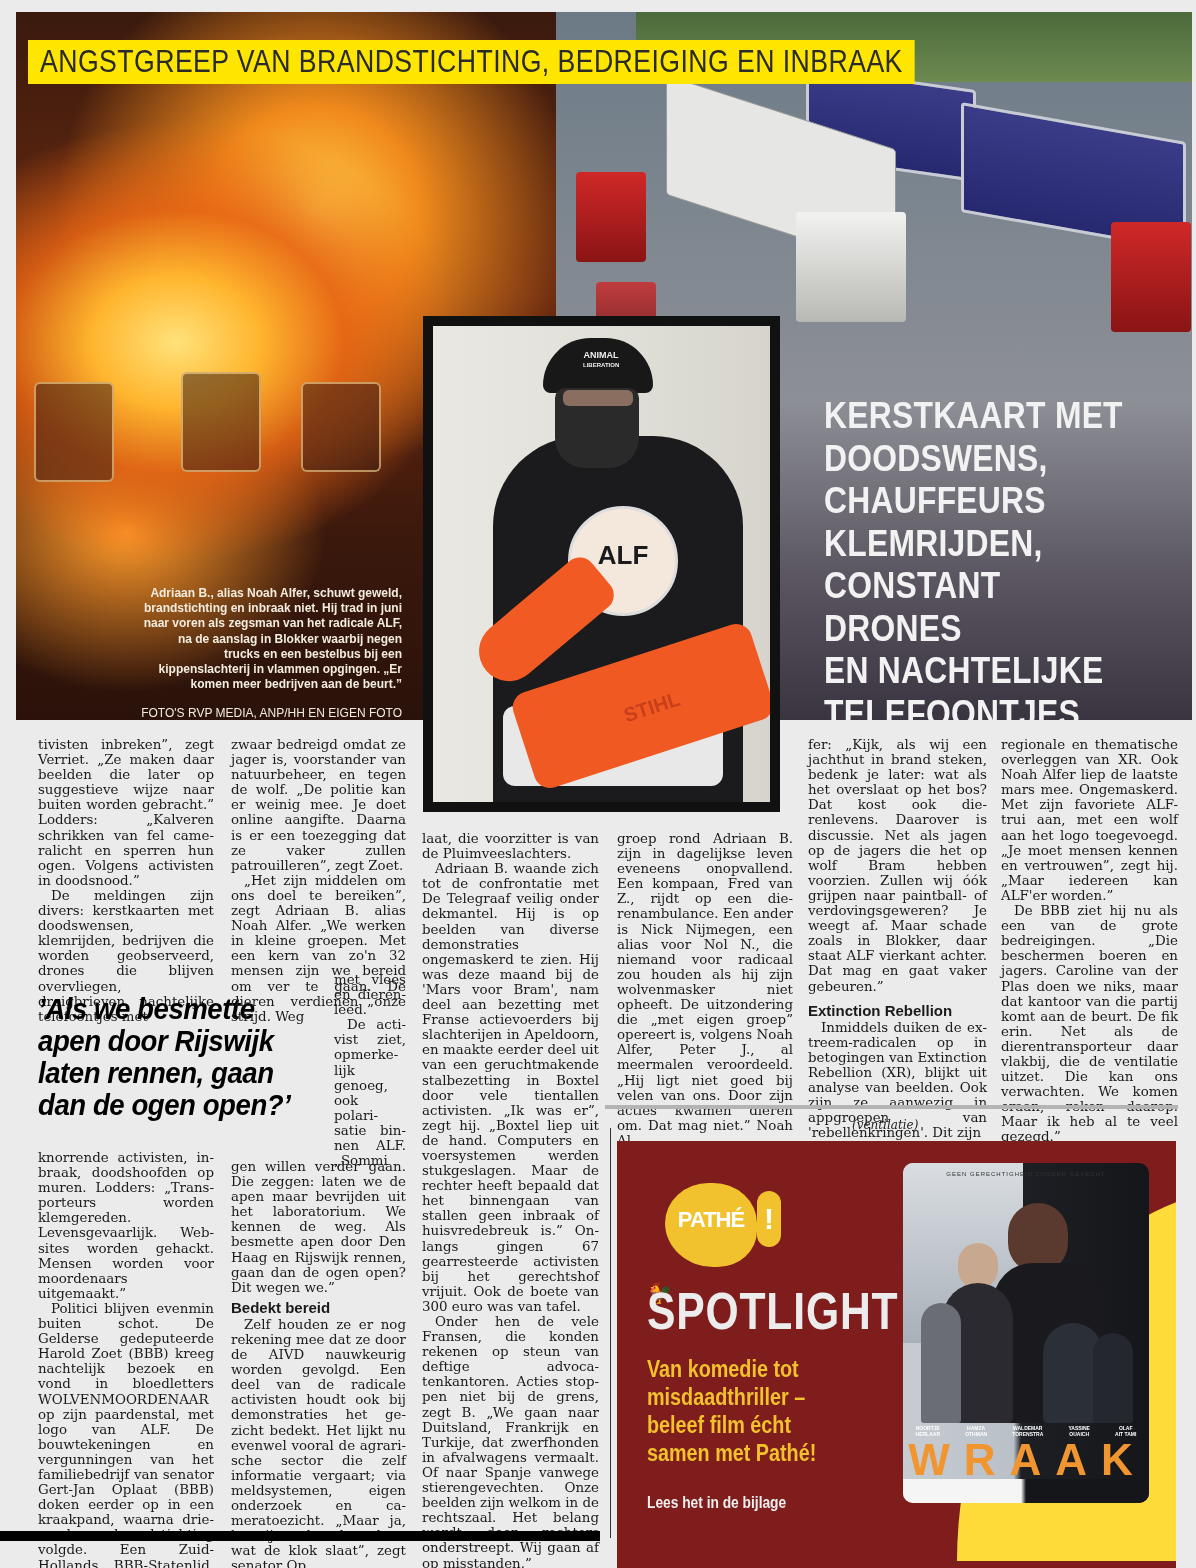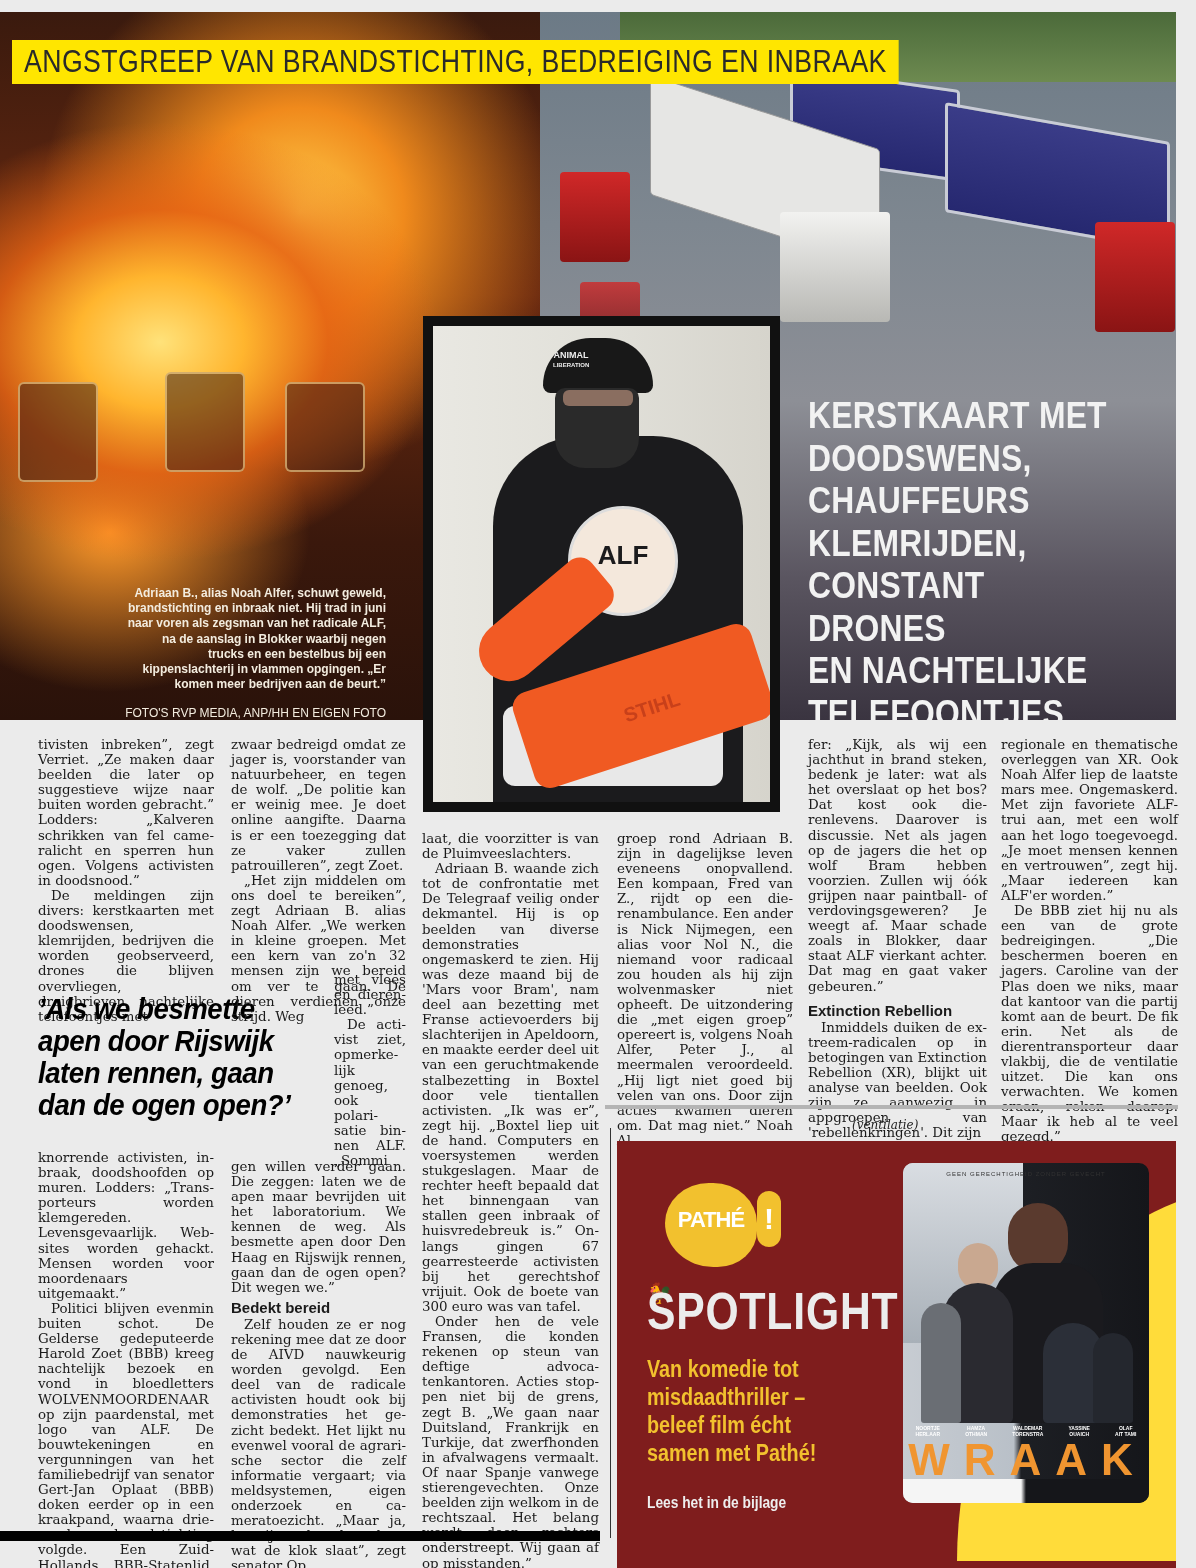--- a/index.html
+++ b/index.html
@@ -1,21 +1,21 @@
 <!DOCTYPE html>
 <html><head>
 <meta charset="utf-8">
 <style>
   * { box-sizing: border-box; margin: 0; padding: 0; }
   html, body { width: 1196px; height: 1568px; overflow: hidden; background: #ebebeb; }
   body { position: relative; font-family: "DejaVu Serif", serif; color: #1a1a1a; }
 
   
   .hero {
-    position: absolute; left: 0; top: 12px; width: 1176px; height: 708px; overflow: hidden;
+    position: absolute; left: 16px; top: 12px; width: 1176px; height: 708px; overflow: hidden;
     background:
       radial-gradient(ellipse 280px 220px at 160px 330px, #ffe27a 0%, #ffb52e 30%, rgba(230,100,20,0.85) 60%, rgba(120,40,10,0) 100%),
       radial-gradient(ellipse 260px 260px at 300px 200px, #ffcc4a 0%, #f08a1c 40%, rgba(140,50,10,0) 100%),
       radial-gradient(ellipse 200px 160px at 110px 520px, #ff9a2a 0%, rgba(170,60,15,0) 100%),
       linear-gradient(180deg, #3a1a0e 0%, #6b2a10 40%, #3a180c 75%, #2a120a 100%);
   }
   .hero-right {
     position: absolute; left: 540px; top: 0; width: 636px; height: 708px;
     background: linear-gradient(180deg, #6c7a86 0%, #7e8790 30%, #8d8f96 55%, #5a5560 80%, #3a3440 100%);
   }
@@ -53,21 +53,21 @@
   .portrait {
     position: absolute; left: 423px; top: 316px; width: 357px; height: 496px;
     background: #111; padding: 10px;
   }
   .portrait-inner {
     position: relative; width: 100%; height: 100%; overflow: hidden;
     background: linear-gradient(90deg, #e9e8e2 0%, #e0dfd8 55%, #d6d4cc 100%);
   }
   .hoodie { position: absolute; left: 60px; top: 110px; width: 250px; height: 380px; background: #1b1b1d; border-radius: 90px 90px 0 0; }
   .cap { position: absolute; left: 110px; top: 12px; width: 110px; height: 55px; background: #181818; border-radius: 50px 50px 8px 8px; }
-  .cap-text { position: absolute; left: 120px; top: 24px; color:#eee; font-family:"Liberation Sans",sans-serif; font-weight:bold; font-size:9px; text-align:center; line-height:10px; }
+  .cap-text { position: absolute; left: 150px; top: 24px; color:#eee; font-family:"Liberation Sans",sans-serif; font-weight:bold; font-size:9px; text-align:center; line-height:10px; }
   .face { position: absolute; left: 122px; top: 62px; width: 84px; height: 80px; background: #2a2a2a; border-radius: 10px 10px 30px 30px; }
   .eyes { position: absolute; left: 130px; top: 64px; width: 70px; height: 16px; background: #8a6e60; border-radius: 6px; }
   .logo-circle { position: absolute; left: 135px; top: 180px; width: 110px; height: 110px; border-radius: 50%; background: #f4e8dc; border: 3px solid #ddd; }
   .logo-text { position: absolute; left: 135px; top: 214px; width: 110px; text-align: center; font-family:"Liberation Sans",sans-serif; font-weight:bold; font-size: 26px; color:#1b1b1d; }
   .chainsaw-bar { position: absolute; left: 18px; top: 218px; width: 150px; height: 60px; background: #f25a24; border-radius: 30px 16px 16px 30px; transform: rotate(-40deg); transform-origin: right center; }
   .chainsaw-body { position: absolute; left: 85px; top: 330px; width: 250px; height: 100px; background: #f05a22; border-radius: 16px; transform: rotate(-18deg); }
   .chainsaw-label { position: absolute; left: 190px; top: 370px; color: #c8401a; font-family:"Liberation Sans",sans-serif; font-weight:bold; font-size: 20px; transform: rotate(-18deg); }
   .chainsaw-white { position: absolute; left: 70px; top: 380px; width: 220px; height: 80px; background: #e8e8e8; border-radius: 12px; }
 
   

